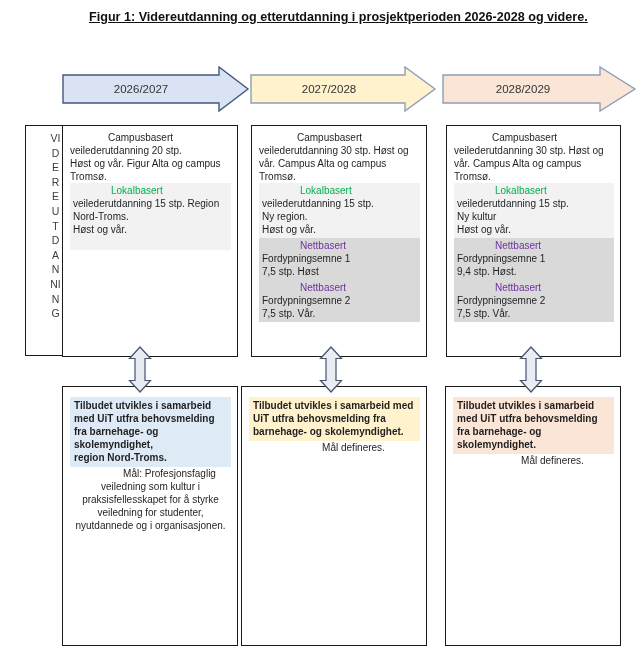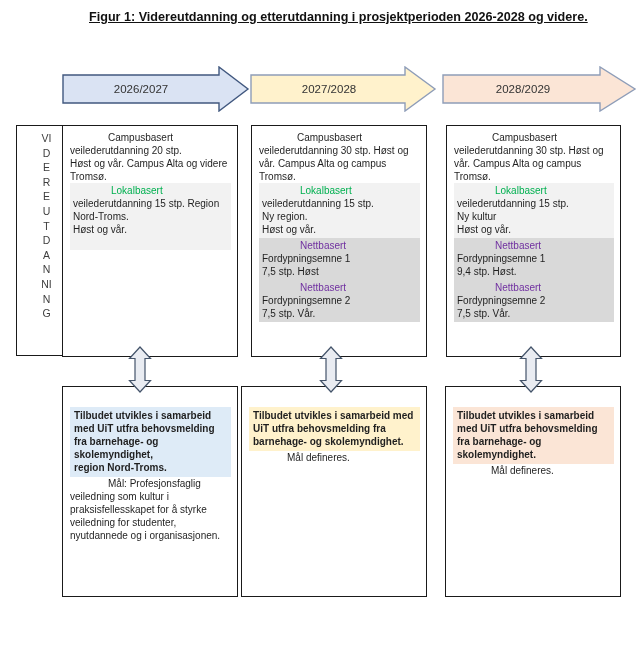--- a/index.html
+++ b/index.html
@@ -3,35 +3,35 @@
 <meta charset="utf-8">
 <style>
   html,body{margin:0;padding:0;background:#fff;}
   #canvas{position:relative;width:637px;height:659px;background:#ffffff;
           font-family:"Liberation Sans",sans-serif;overflow:hidden;}
   .fig-title{position:absolute;left:57px;top:10px;font-size:12.6px;font-weight:700;
              text-decoration:underline;color:#111;white-space:nowrap;padding-left:32px;}
   svg.harrow{position:absolute;top:66px;}
   svg.vconn{position:absolute;top:346px;z-index:5;}
   .arrow-label{font-size:11.5px;fill:#333;font-family:"Liberation Sans",sans-serif;}
-  .vlabel{position:absolute;left:16px;width:61px;border:1px solid #1a1a1a;
+  .vlabel{position:absolute;left:25px;width:61px;border:1px solid #1a1a1a;
           box-sizing:border-box;background:#fff;}
   .vletters{margin:5px auto 0;width:11px;word-break:break-all;text-align:center;
             font-size:10.5px;line-height:14.6px;color:#3d3d3d;}
   .box{position:absolute;border:1px solid #1a1a1a;background:#fff;box-sizing:border-box;
        font-size:10px;line-height:13px;color:#1f1f1f;overflow:hidden;}
   .top-box{top:125px;height:232px;padding:5px 6px 5px 7px;}
-  .bot-box{top:386px;height:211px;padding:20px 6px 4px 7px;}
+  .bot-box{top:386px;height:260px;padding:10px 6px 4px 7px;}
   .box p{margin:0;}
   .campus{margin-bottom:13px;}
   .shade{padding:1px 3px 2px;}
   .lokal-extra{padding-bottom:14px;}
   .nett{margin-top:11px;}
   .hl{font-weight:700;padding:2px 4px 3px;margin-bottom:11px;}
-  .mal{margin-bottom:13px;}
+  .mal{margin-bottom:13px;text-align:center;}
   .b{font-weight:400;margin-left:38px;}
 </style>
 </head>
 <body>
 
 <div id="canvas">
 
   <div class="fig-title">Figur 1: Videreutdanning og etterutdanning i prosjektperioden 2026-2028 og videre.</div>
 
   <svg class="harrow" style="left:62px" width="188" height="46">
@@ -45,21 +45,21 @@
   <svg class="harrow" style="left:442px" width="195" height="46">
     <polygon points="1,9 158,9 158,1 193,23 158,45 158,37 1,37" stroke-width="1.4" fill="#fbe5d6" stroke="#8e9db8"></polygon>
     <text class="arrow-label" x="81" y="27" text-anchor="middle">2028/2029</text>
   </svg>
 
   <div class="vlabel" style="top:125px;height:231px">
     <div class="vletters">VIDEREUTDANNING</div>
   </div>
 
   <div class="box top-box" style="left:62px;width:176px">
-    <p class="campus"><span class="b">Campusbasert veilederutdanning</span><span> 20 stp.</span><br><span>Høst og vår. Campus Alta og videre Tromsø.</span></p>
+    <p class="campus"><span class="b">Campusbasert veilederutdanning</span><span> 20 stp.</span><br><span>Høst og vår. Figur Alta og campus Tromsø.</span></p>
     <p class="shade lokal-extra" style="background: rgb(242, 242, 242);"><span class="b" style="color: rgb(0, 176, 80);">Lokalbasert</span><span> veilederutdanning 15 stp. Region Nord-Troms.</span><br><span>Høst og vår.</span></p>
   </div>
 
   <div class="box top-box" style="left:251px;width:176px">
     <p class="campus"><span class="b">Campusbasert veilederutdanning</span><span> 30 stp. Høst og vår. Campus Alta og campus Tromsø.</span></p>
     <p class="shade" style="background: rgb(242, 242, 242);"><span class="b" style="color: rgb(0, 176, 80);">Lokalbasert</span><span> veilederutdanning 15 stp.</span><br><span>Ny region.</span><br><span>Høst og vår.</span></p>
     <p class="shade nett" style="background: rgb(217, 217, 217);"><span class="b" style="color: rgb(112, 48, 160);">Nettbasert</span><br><span>Fordypningsemne 1</span><br><span>7,5 stp. Høst</span></p>
     <p class="shade nett" style="background: rgb(217, 217, 217);"><span class="b" style="color: rgb(112, 48, 160);">Nettbasert</span><br><span>Fordypningsemne 2</span><br><span>7,5 stp. Vår.</span></p>
   </div>
 

